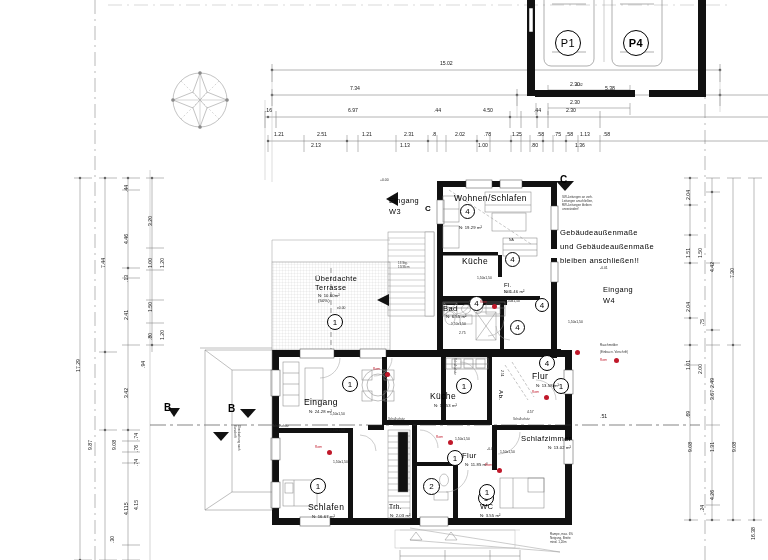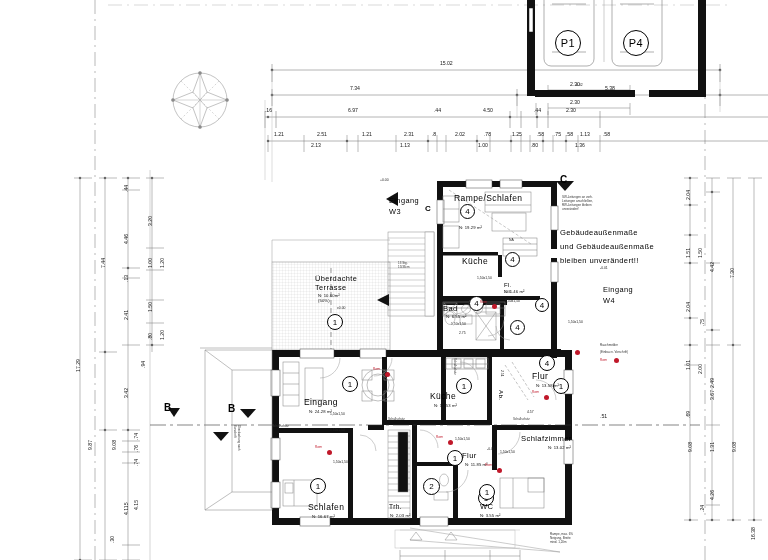--- a/index.html
+++ b/index.html
@@ -454,21 +454,21 @@
   <div class="txt dim" style="left:580px;top:132px;">1.13</div>
   <div class="txt dim" style="left:575px;top:143px;">1.36</div>
   <div class="txt dim" style="left:603px;top:132px;">.58</div>
 
   <div class="txt dim" style="left:570px;top:82px;">2.30</div>
   <div class="txt dim" style="left:570px;top:100px;">2.30</div>
 
   <div class="pcirc" style="left:555px;top:30px;width:26px;height:26px;">
     <span>P1</span>
   </div>
-  <div class="pcirc" style="left:623px;top:30px;width:26px;height:26px;">
+  <div class="pcirc" style="left:623px;top:30px;width:26px;height:26px;font-weight:bold;">
     <span>P4</span>
   </div>
 
   <div class="txt vdim" style="left:76px;top:372px;transform:rotate(-90deg);">17.29</div>
   <div class="txt vdim" style="left:101px;top:268px;transform:rotate(-90deg);">7.44</div>
   <div class="txt vdim" style="left:124px;top:320px;transform:rotate(-90deg);">2.41</div>
   <div class="txt vdim" style="left:124px;top:398px;transform:rotate(-90deg);">3.42</div>
   <div class="txt vdim" style="left:124px;top:515px;transform:rotate(-90deg);">4.115</div>
   <div class="txt vdim" style="left:124px;top:192px;transform:rotate(-90deg);">.44</div>
   <div class="txt vdim" style="left:124px;top:244px;transform:rotate(-90deg);">4.46</div>
@@ -503,21 +503,21 @@
   <div class="txt vdim" style="left:730px;top:278px;transform:rotate(-90deg);">7.30</div>
   <div class="txt vdim" style="left:751px;top:540px;transform:rotate(-90deg);">16.38</div>
 
   <div class="txt vdim" style="left:710px;top:400px;transform:rotate(-90deg);">3.67</div>
   <div class="txt vdim" style="left:710px;top:452px;transform:rotate(-90deg);">1.31</div>
   <div class="txt vdim" style="left:710px;top:500px;transform:rotate(-90deg);">4.26</div>
   <div class="txt vdim" style="left:688px;top:452px;transform:rotate(-90deg);">9.08</div>
   <div class="txt vdim" style="left:732px;top:452px;transform:rotate(-90deg);">9.08</div>
   <div class="txt vdim" style="left:600px;top:414px;">.51</div>
 
-  <div class="txt room-name" style="left:454px;top:194px;">Rampe/Schlafen</div>
+  <div class="txt room-name" style="left:454px;top:194px;">Wohnen/Schlafen</div>
   <div class="txt room-area" style="left:459px;top:226px;">N: 19.29 m²</div>
   <div class="circ" style="left:460px;top:204px;width:15px;height:15px;">
     <span>4</span>
   </div>
 
   <div class="txt room-name" style="left:462px;top:257px;">Küche</div>
   <div class="circ" style="left:505px;top:252px;width:15px;height:15px;">
     <span>4</span>
   </div>
   <div class="txt tiny" style="left:509px;top:238px;" style2="">NA</div>
@@ -607,21 +607,21 @@
   <div class="txt secmark" style="left:425px;top:205px;font-size:8px;">C</div>
   <div class="txt secmark" style="left:164px;top:402px;">B</div>
   <div class="txt secmark" style="left:228px;top:403px;">B</div>
 
   <div class="txt tiny2" style="left:562px;top:196px;width:72px;">SW-Leitungen an vorh.
 Leitungen anschließen,
 RW-Leitungen bleiben
 unverändert!</div>
   <div class="txt note-big" style="left:560px;top:227px;">Gebäudeaußenmaße</div>
   <div class="txt note-big" style="left:560px;top:241px;">und Gebäudeaußenmaße</div>
-  <div class="txt note-big" style="left:560px;top:255px;">bleiben unverändert!!</div>
+  <div class="txt note-big" style="left:560px;top:255px;">bleiben anschließen!!</div>
 
   <div class="txt tiny2" style="left:600px;top:344px;">Rauchmelder</div>
   <div class="txt tiny2" style="left:600px;top:351px;">(Einbau n. Vorschrift)</div>
   <div class="txt rwm-lbl" style="left:600px;top:359px;">Rwm</div>
   <div class="rwm" style="left:614px;top:358px;"></div>
 
   <div class="txt tiny2" style="left:550px;top:533px;">Rampe, max. 6%
 Neigung, Breite
 mind. 1,20m</div>
   <div class="txt tiny2" style="left:398px;top:262px;">13 Stg.

